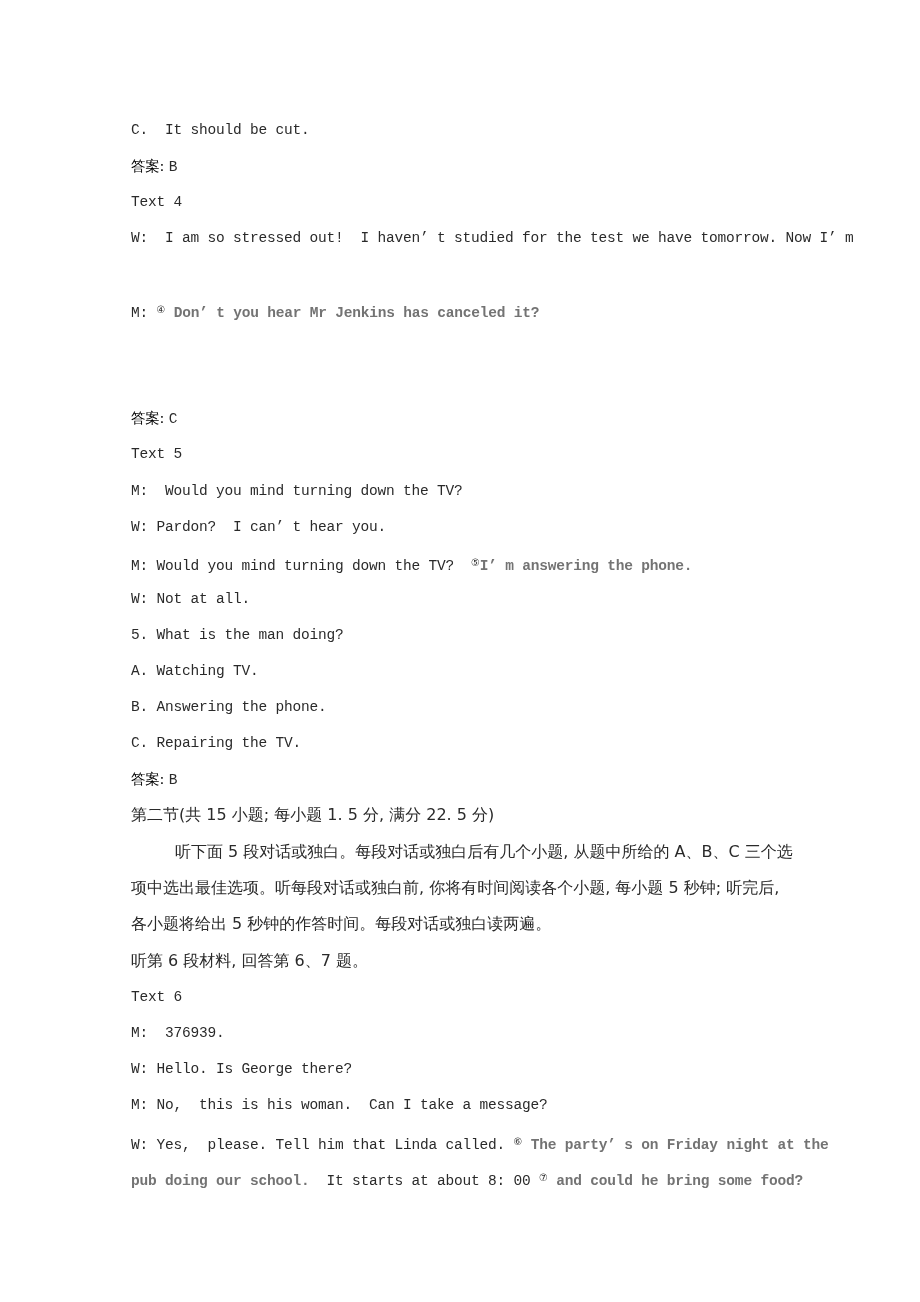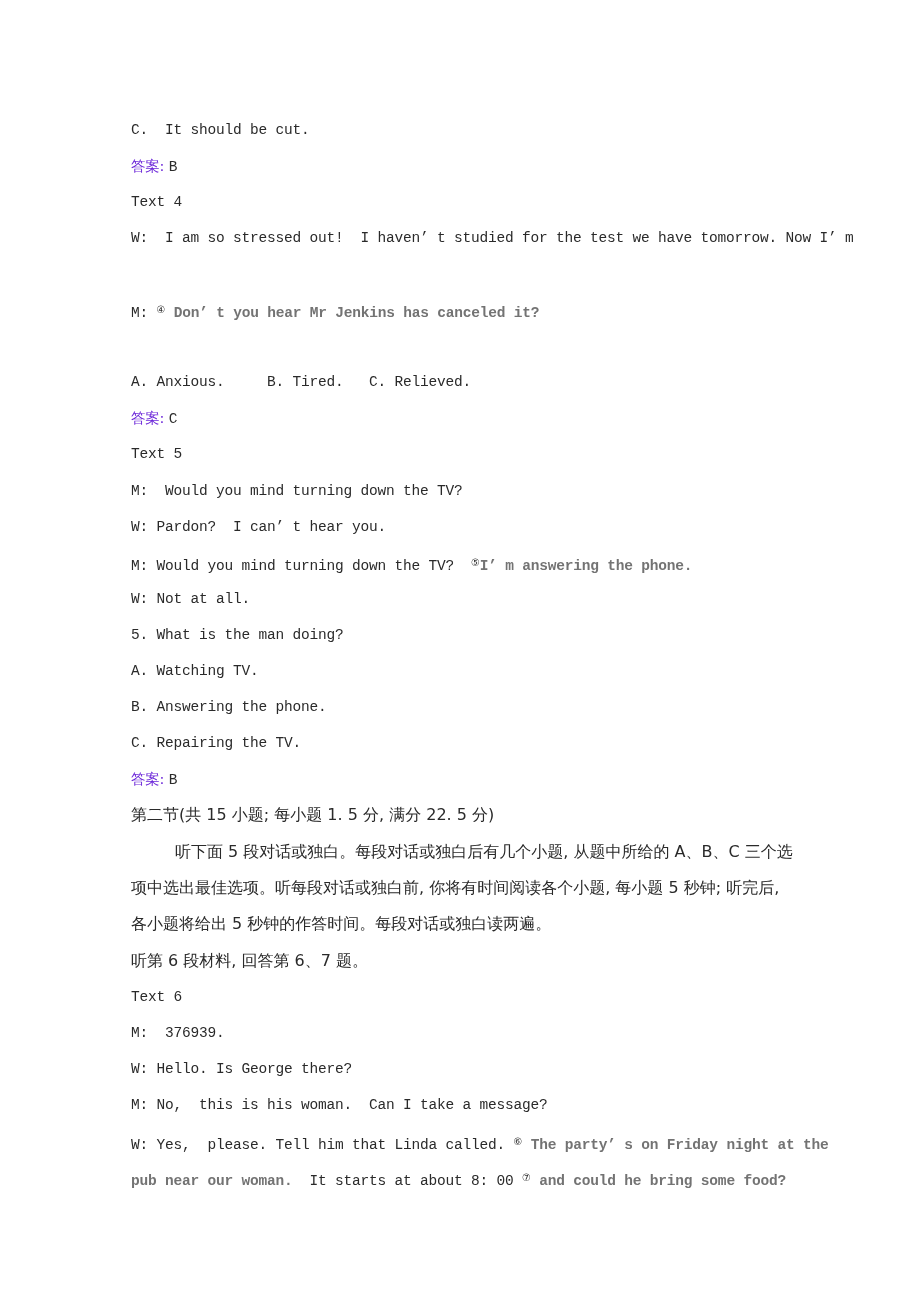--- a/index.html
+++ b/index.html
@@ -31,21 +31,21 @@
       white-space: pre;
       color: #2a2a2a;
       letter-spacing: -0.2px;
     }
     .cjk {
       font-family: "DejaVu Sans", sans-serif;
       font-size: 16px;
       letter-spacing: 0px;
     }
     .answer-label {
-      color: #6d28d9;
+      color: #000000;
       font-family: "DejaVu Sans", sans-serif;
     }
     .bold {
       font-weight: bold;
       color: #737373;
     }
     .circled {
       font-size: 10px;
       vertical-align: 4px;
       font-family: "DejaVu Sans", sans-serif;
@@ -65,21 +65,20 @@
   <div class="line" style="top:157px"><span class="answer-label">答案: </span><span>B</span></div>
 
   <div class="line" style="top:193px">Text 4</div>
 
   <div class="line" style="top:229px">W:  I am so stressed out!  I haven’ t studied for the test we have tomorrow. Now I’ m</div>
 
 
   <div class="line" style="top:301px"><span>M: </span><span class="circled">④</span><span class="bold"> Don’ t you hear Mr Jenkins has canceled it?</span></div>
 
 
-  <div class="line" style="top:373px">A. Anxious.     B. Tired.   C. Relieved.</div>
 
   <div class="line" style="top:409px"><span class="answer-label">答案: </span><span>C</span></div>
 
   <div class="line" style="top:445px">Text 5</div>
 
   <div class="line" style="top:482px">M:  Would you mind turning down the TV?</div>
 
   <div class="line" style="top:518px">W: Pardon?  I can’ t hear you.</div>
 
   <div class="line" style="top:554px"><span>M: Would you mind turning down the TV?  </span><span class="circled">⑤</span><span class="bold">I’ m answering the phone.</span></div>
@@ -109,15 +108,15 @@
   <div class="line" style="top:988px">Text 6</div>
 
   <div class="line" style="top:1024px">M:  376939.</div>
 
   <div class="line" style="top:1060px">W: Hello. Is George there?</div>
 
   <div class="line" style="top:1096px">M: No,  this is his woman.  Can I take a message?</div>
 
   <div class="line" style="top:1133px"><span>W: Yes,  please. Tell him that Linda called. </span><span class="circled">⑥</span><span class="bold"> The party’ s on Friday night at the</span></div>
 
-  <div class="line" style="top:1169px"><span class="bold">pub near our woman.</span><span>  It starts at about 8: 00 </span><span class="circled">⑦</span><span class="bold"> and could he bring some food?</span></div>
+  <div class="line" style="top:1169px"><span class="bold">pub doing our school.</span><span>  It starts at about 8: 00 </span><span class="circled">⑦</span><span class="bold"> and could he bring some food?</span></div>
 
 </div>
 
 </body></html>

